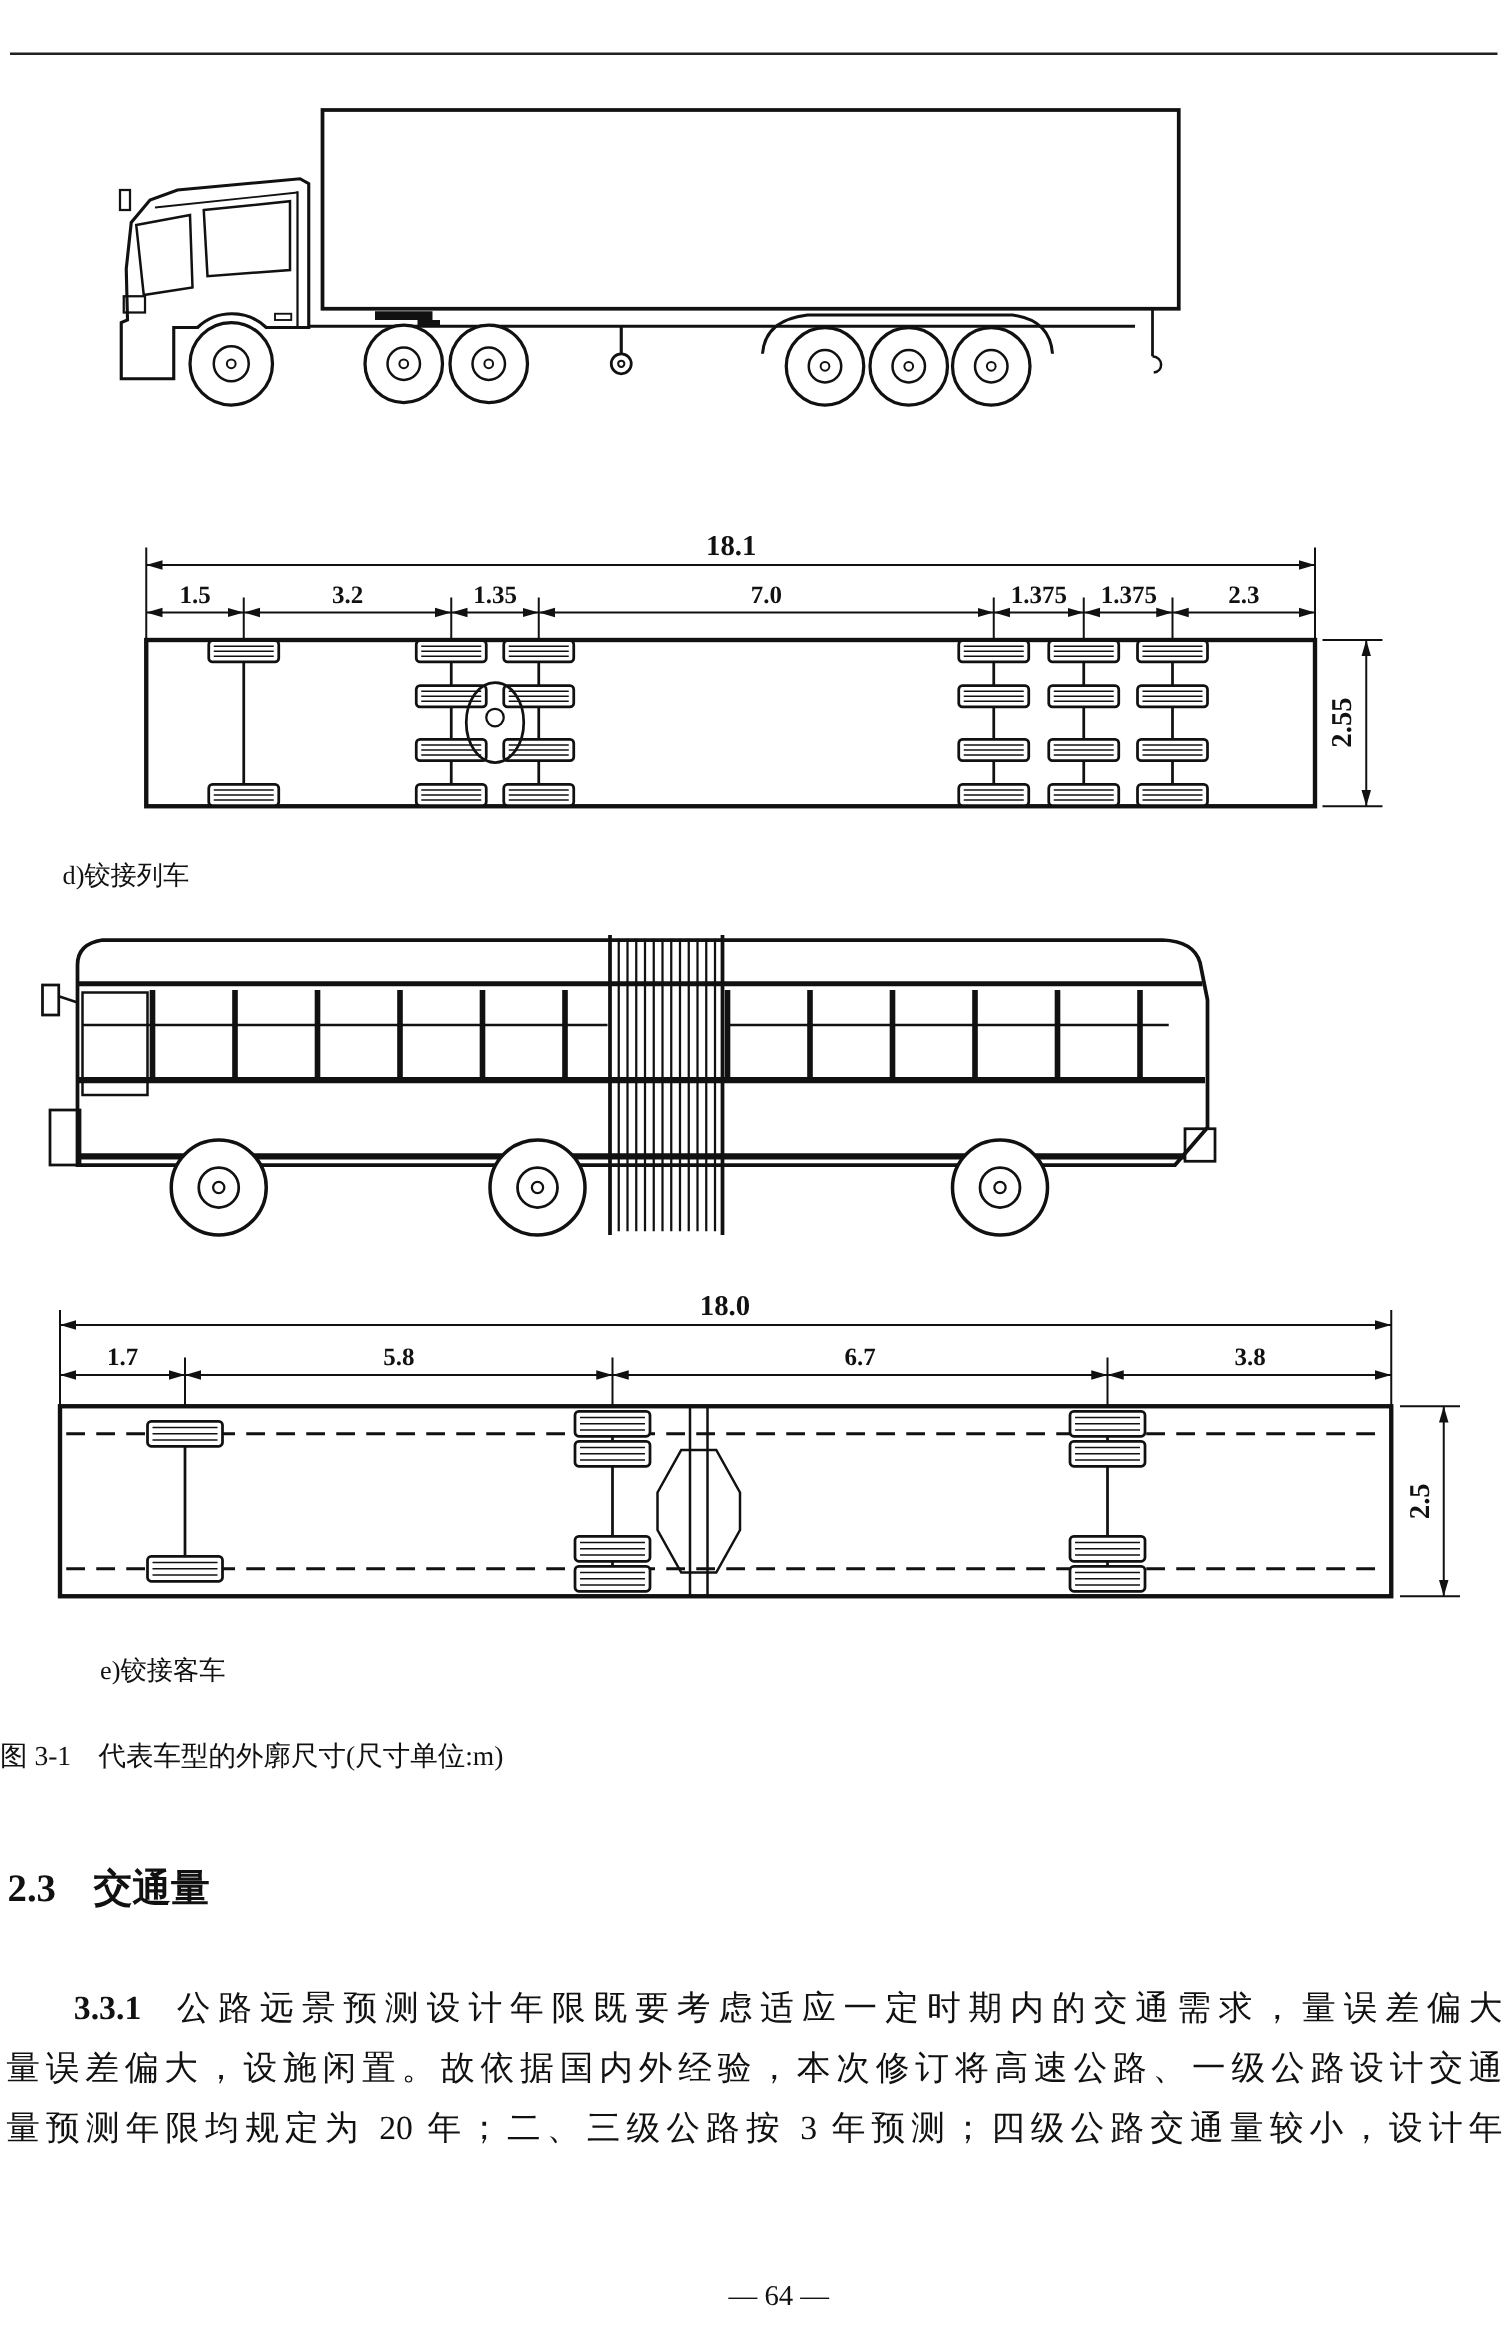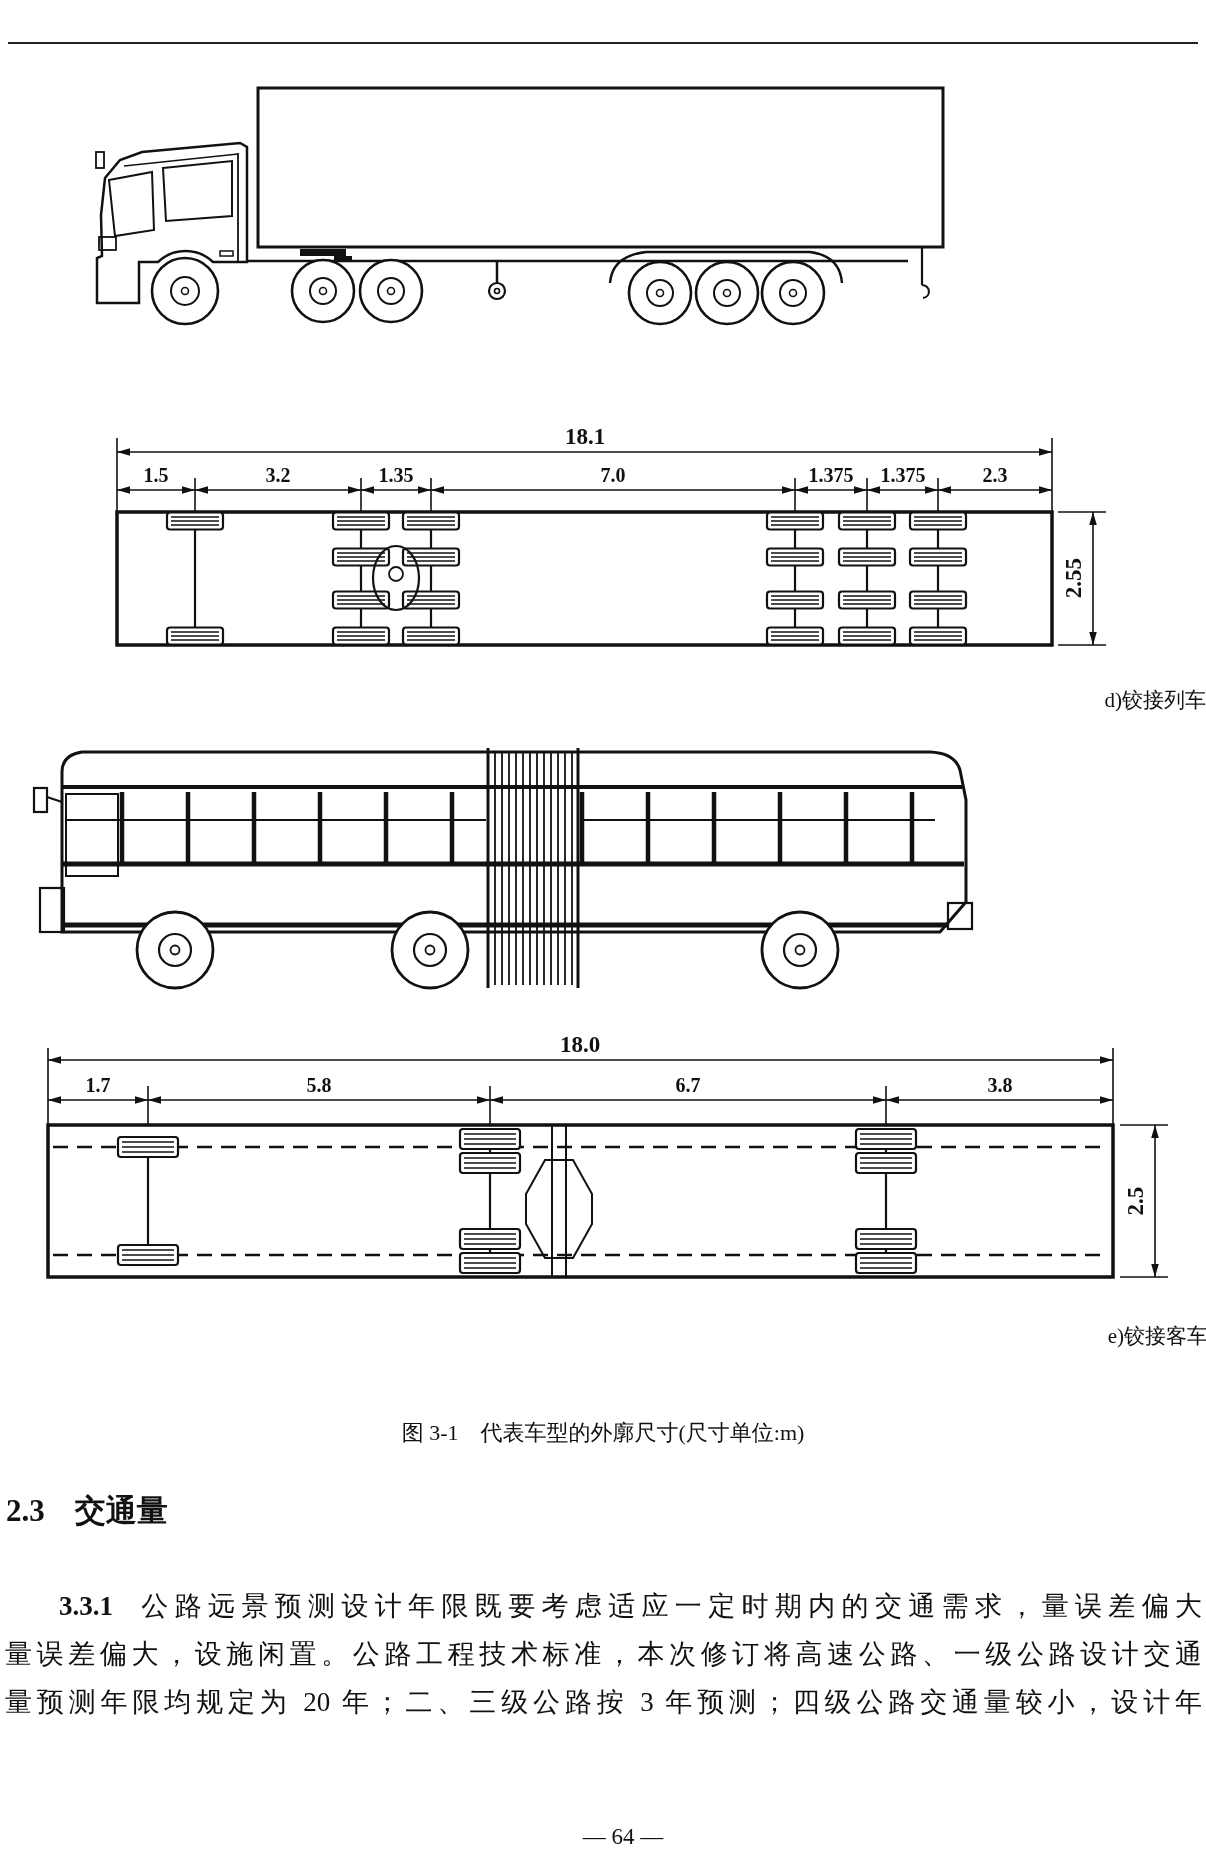--- a/index.html
+++ b/index.html
@@ -5,24 +5,24 @@
   html,body{margin:0;padding:0;background:#fff;}
   #page{position:relative;width:1206px;height:1864px;background:#fff;color:#111;
         font-family:"Liberation Serif","DejaVu Serif",serif;overflow:hidden;}
   .abs{position:absolute;}
   #header-title{left:8px;top:8px;font-size:21px;letter-spacing:1px;}
   #header-rule{left:8px;right:8px;top:42px;border-top:2px solid #222;height:0;}
   svg.draw{position:absolute;left:0;}
   .dim{font-family:"Liberation Serif","DejaVu Serif",serif;font-weight:bold;
        font-size:20px;fill:#111;text-anchor:middle;}
   .dimL{font-size:23px;}
-  .cap{font-size:21px;text-align:right;}
+  .cap{font-size:21px;text-align:left;}
   #caption-d{left:50px;width:1156px;top:686px;}
   #caption-e{left:80px;width:1128px;top:1322px;}
-  #figure-caption{left:0;width:1206px;top:1390px;font-size:22px;text-align:center;margin-top:28px;}
+  #figure-caption{left:0;width:1206px;top:1390px;font-size:22px;text-align:left;}
   #section-heading{left:6px;top:1490px;font-size:31px;font-weight:bold;}
   #section-heading .num{margin-right:30px;}
   #clause{left:5px;top:1582px;width:1197px;font-size:27px;line-height:48px;}
   .pline{text-align:justify;text-align-last:justify;}
   .pline.last{text-align-last:left;}
   .pline.first{text-indent:54px;}
   .clause-num{font-weight:bold;margin-right:22px;}
   #page-number{left:0;width:1206px;top:1824px;font-size:23px;text-align:center;margin-left:20px;}
 </style>
 </head>
@@ -342,19 +342,19 @@
   <div class="abs cap" id="caption-e">e)铰接客车</div>
 
   <div class="abs" id="figure-caption">图 3-1　代表车型的外廓尺寸(尺寸单位:m)</div>
 
   <div class="abs" id="section-heading">
     <span class="num">2.3</span><span>交通量</span>
   </div>
 
   <div class="abs" id="clause">
     <div class="pline first"><span class="clause-num">3.3.1</span><span>公路远景预测设计年限既要考虑适应一定时期内的交通需求，量误差偏大</span></div>
-    <div class="pline">量误差偏大，设施闲置。公路工程技术标准，本次修订将高速公路、一级公路设计交通</div>
+    <div class="pline">量误差偏大，设施闲置。故依据国内外经验，本次修订将高速公路、一级公路设计交通</div>
     <div class="pline">量预测年限均规定为 20 年；二、三级公路按 3 年预测；四级公路交通量较小，设计年</div>
   </div>
 
   <div class="abs" id="page-number">— 64 —</div>
 
 </div>
 
 </body></html>

